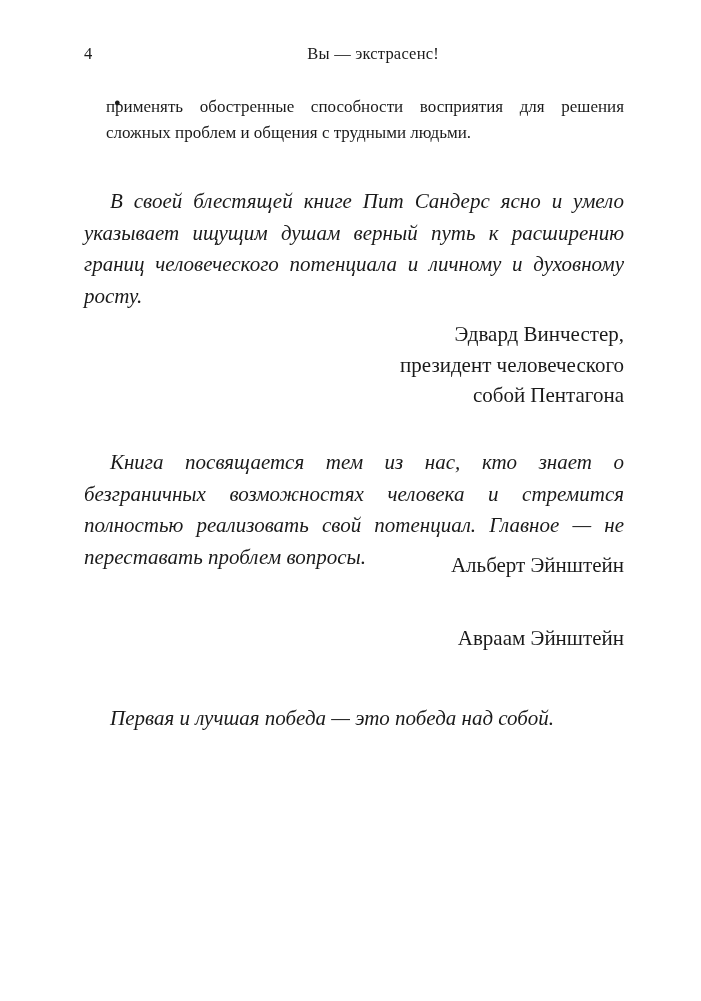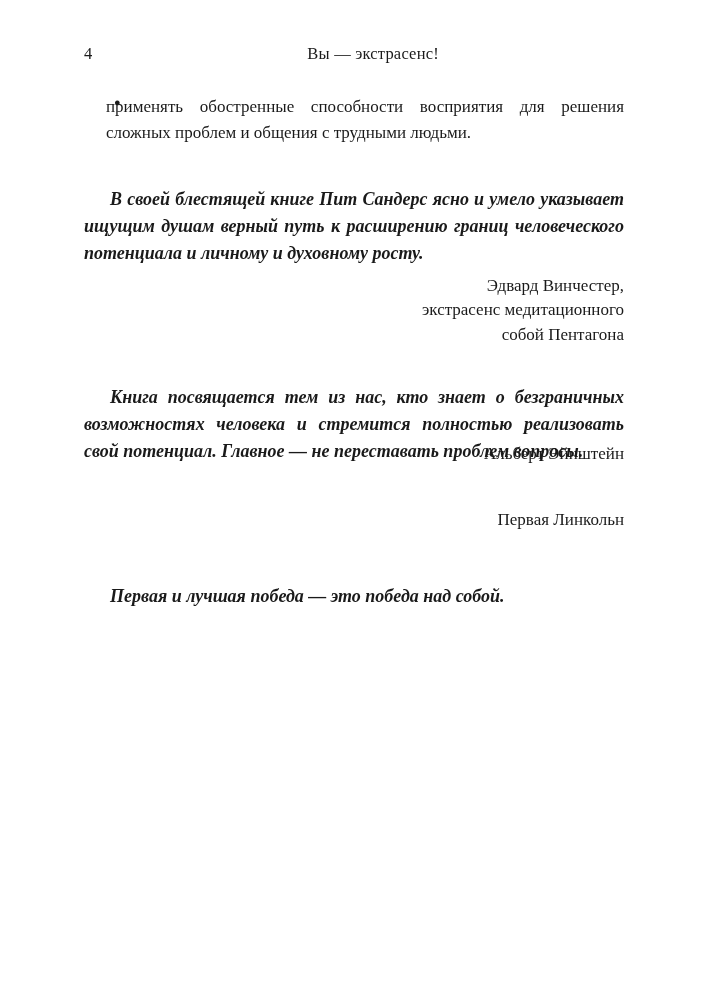--- a/index.html
+++ b/index.html
@@ -67,32 +67,31 @@
     top: 0;
     font-size: 11px;
     line-height: 1.52;
   }
   
   .quote-block {
     margin-bottom: 22px;
   }
   .quote-text {
     font-style: italic;
-    font-size: 18px;
+    font-size: 21px;
     line-height: 1.52;
     text-align: justify;
     text-justify: inter-word;
     text-indent: 26px;
     margin: 0;
-    font-weight: bold;
   }
   .attribution {
     text-align: right;
     font-style: normal;
-    font-size: 17px;
+    font-size: 21px;
     line-height: 1.45;
     margin: 0;
   }
   .attribution-line {
     display: block;
   }
   .attr-tight {
     margin-top: -24px;
   }
   .gap-small { height: 6px; }
@@ -116,40 +115,40 @@
       </li>
     </ul>
 
     <div class="gap-med"></div>
 
     <div class="quote-block">
       <p class="quote-text">В своей блестящей книге Пит Сандерс ясно и умело указывает ищущим душам верный путь к расширению границ человеческого потенциала и личному и духовному росту.</p>
       <div class="gap-small"></div>
       <p class="attribution">
         <span class="attribution-line">Эдвард Винчестер,</span>
-        <span class="attribution-line">экстрасенс медитационного</span>
+        <span class="attribution-line">президент человеческого</span>
         <span class="attribution-line">собой Пентагона</span>
       </p>
     </div>
 
     <div class="gap-med"></div>
 
     <div class="quote-block">
       <p class="quote-text">Книга посвящается тем из нас, кто знает о безграничных возможностях человека и стремится полностью реализовать свой потенциал. Главное — не переставать проблем вопросы.</p>
       <p class="attribution attr-tight">
         <span class="attribution-line">Альберт Эйнштейн</span>
       </p>
     </div>
 
     <div class="gap-med"></div>
 
     <div class="quote-block">
       <div class="gap-small"></div>
       <p class="attribution">
-        <span class="attribution-line">Первая Линкольн</span>
+        <span class="attribution-line">Авраам Эйнштейн</span>
       </p>
     </div>
 
     <div class="gap-med"></div>
     <div class="gap-med"></div>
 
     <div class="quote-block">
       <p class="quote-text">Первая и лучшая победа — это победа над собой.</p>
       <div class="gap-small"></div>
     </div>

